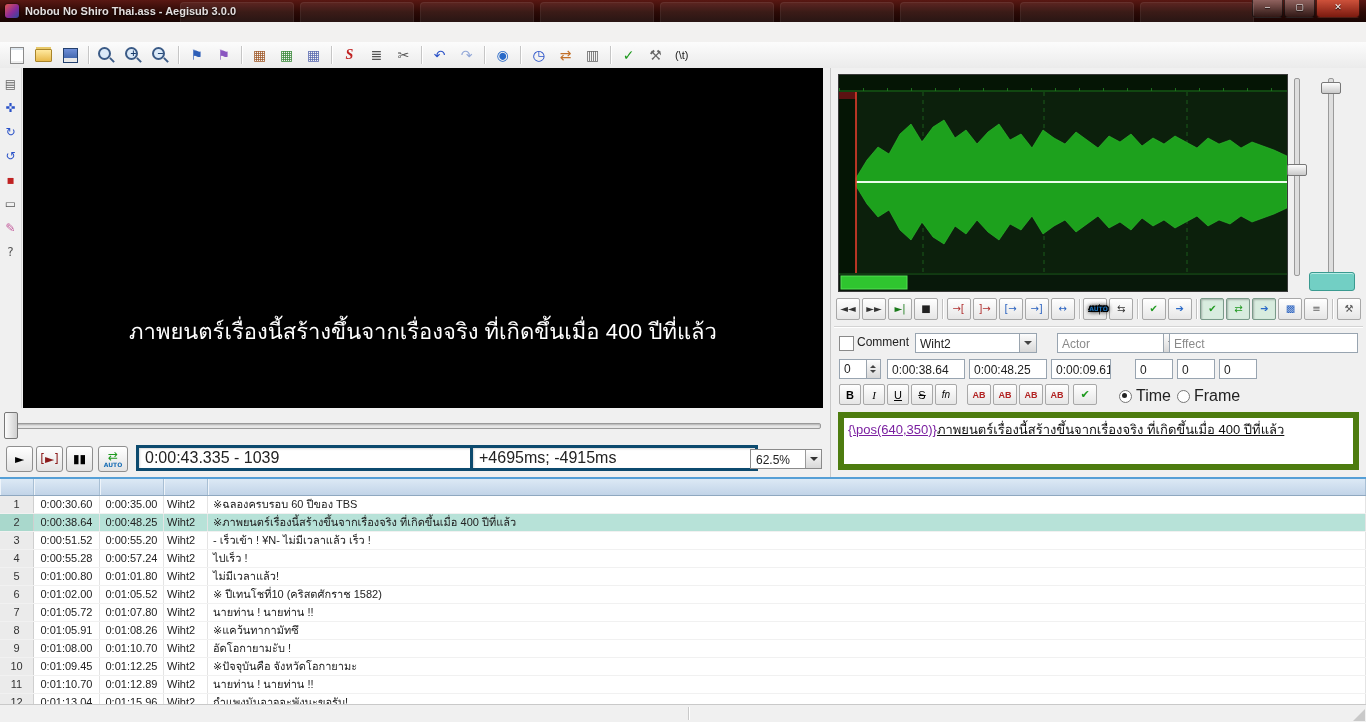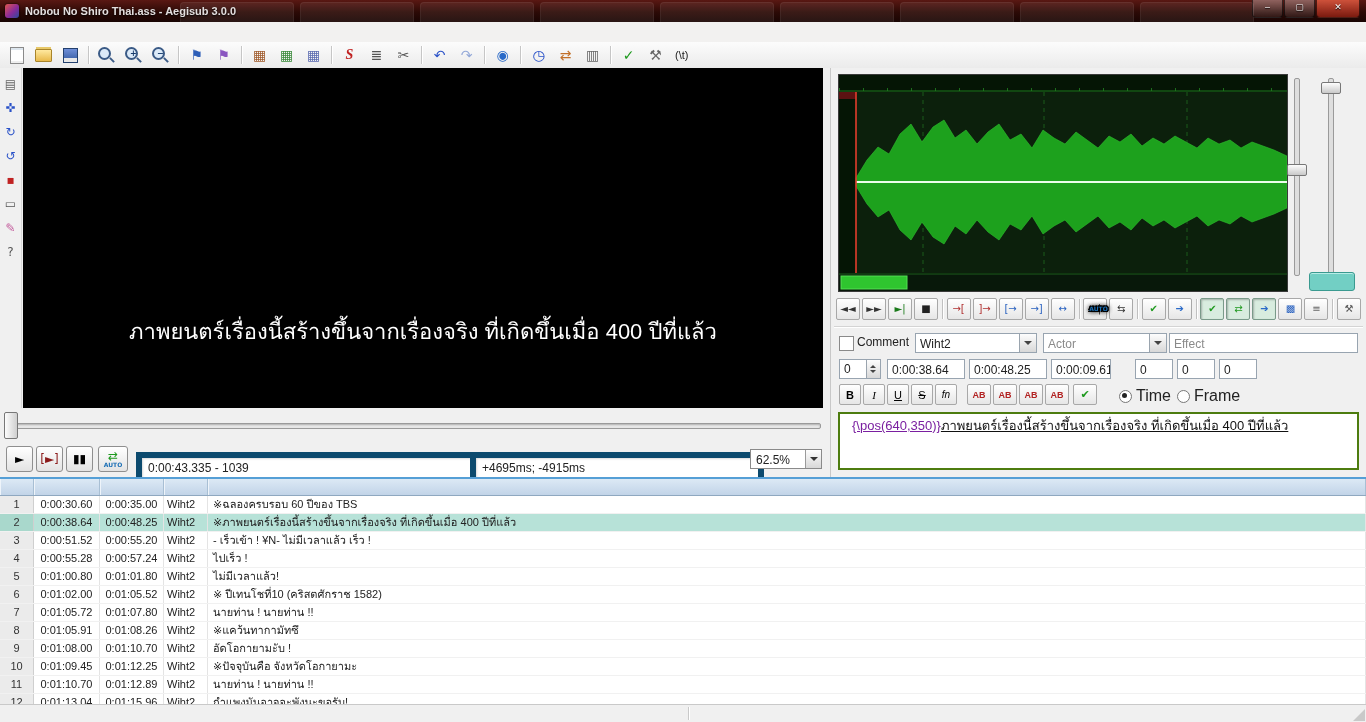--- a/index.html
+++ b/index.html
@@ -60,22 +60,22 @@
   .seekrow{position:absolute;left:0;top:340px;width:829px;height:34px;background:#f0f0f0;}
   .seektrack{position:absolute;left:4px;right:8px;top:15px;height:4px;background:#e9e9e9;
     border:1px solid #9a9a9a;border-radius:2px;box-shadow:inset 0 1px 2px rgba(0,0,0,.25);}
   .seekthumb{position:absolute;left:4px;top:4px;width:12px;height:25px;border:1px solid #777;border-radius:2px;
     background:linear-gradient(90deg,#fdfdfd,#cfcfcf);}
   .ctrlrow{position:absolute;left:0;top:374px;width:829px;height:35px;background:#f0f0f0;}
   .vc{position:absolute;top:4px;width:27px;height:26px;border:1px solid #8f8f8f;border-radius:3px;
     background:linear-gradient(#ffffff,#e3e3e3);font-family:"DejaVu Sans",sans-serif;font-size:12px;
     display:flex;flex-direction:column;align-items:center;justify-content:center;padding:0;line-height:11px;}
   .vc .sub2{font-size:6px;font-weight:bold;color:#1b6fb5;line-height:6px;}
-  .tboxc{position:absolute;top:10px;height:20px;background:#fff;border:6px solid #0c4a6e;
-    box-shadow:inset 1px 1px 2px rgba(0,0,0,.15);font-size:12px;line-height:20px;padding-left:6px;
+  .tboxc{position:absolute;top:3px;height:20px;background:#fff;border:3px solid #0c4a6e;
+    box-shadow:inset 1px 1px 2px rgba(0,0,0,.15);font-size:16px;line-height:20px;padding-left:6px;
     white-space:nowrap;overflow:hidden;}
   .zoombox{position:absolute;left:750px;top:7px;width:72px;height:20px;background:#fff;border:1px solid #8a8a8a;
     font-size:12px;line-height:20px;padding-left:5px;box-sizing:border-box;}
   .zarrow{position:absolute;right:0;top:0;width:15px;height:18px;background:linear-gradient(#fdfdfd,#d8d8d8);
     border-left:1px solid #9a9a9a;}
   .zarrow::after{content:"";position:absolute;left:4px;top:7px;border:4px solid transparent;border-top-color:#333;}
   
   .right{position:absolute;left:830px;top:0;right:0;height:409px;background:#f0f0f0;border-left:1px solid #c8c8c8;}
   .audiowrap{position:absolute;left:7px;top:6px;width:448px;height:216px;border:1px solid #3a3a3a;}
   .tm{position:absolute;top:2px;transform:translateX(-50%);color:#2fd0d0;font-size:10px;font-family:"DejaVu Sans",sans-serif;}
@@ -110,22 +110,22 @@
   .fmt{position:absolute;top:0;width:22px;height:21px;border:1px solid #a8a8a8;border-radius:2px;
      background:linear-gradient(#ffffff,#e6e6e6);font-size:11px;display:flex;align-items:center;justify-content:center;padding:0;}
   .fmt.b{font-weight:bold;} .fmt.i{font-style:italic;font-family:"Liberation Serif",serif;}
   .fmt.u{text-decoration:underline;} .fmt.s{text-decoration:line-through;}
   .fmt.fn{font-style:italic;font-size:10px;}
   .fmt.abc{color:#b22222;font-weight:bold;font-size:9px;width:24px;}
   .fmt.ok{color:#1f9a1f;font-family:"DejaVu Sans",sans-serif;width:24px;}
   .radio{position:absolute;top:3px;display:flex;align-items:center;font-size:16px;}
   .rdot{width:11px;height:11px;border:1px solid #777;border-radius:50%;background:#fff;margin-right:4px;position:relative;}
   .radio.on .rdot::after{content:"";position:absolute;left:2px;top:2px;width:5px;height:5px;border-radius:50%;background:#222;}
-  .textedit{position:absolute;left:7px;right:7px;top:344px;height:58px;background:#fff;border:2px solid #4d7c0f;
-     font-size:13px;padding:3px 12px;box-sizing:border-box;line-height:17px;text-align:left;}
+  .textedit{position:absolute;left:7px;right:7px;top:344px;height:58px;background:#fff;border:6px solid #4d7c0f;
+     font-size:13px;padding:3px 4px;box-sizing:border-box;line-height:17px;text-align:left;}
   .textedit .tag{color:#7a1fa0;text-decoration:underline;}
   .textedit .bodytxt{color:#111;text-decoration:underline;}
   
   .grid{position:absolute;top:477px;left:0;right:0;bottom:17px;background:#f6f6f6;border-top:2px solid #559fd6;overflow:hidden;}
   .ghead,.grow{display:grid;grid-template-columns:34px 66px 64px 44px 1fr;}
   .ghead{height:16px;background:linear-gradient(#dce9f5,#c2d4e8);border-bottom:1px solid #8fa8c0;}
   .gh{font-size:11px;font-weight:bold;line-height:16px;text-align:center;border-right:1px solid #a8bfd4;
      box-shadow:inset 1px 0 0 #eef4fa;overflow:hidden;}
   .gh:last-child{text-align:left;padding-left:6px;}
   .grow{height:17px;background:#fff;border-bottom:1px solid #f1f1f1;}
@@ -464,21 +464,21 @@
 
       <div class="hdiv"></div>
 
       <div class="erow" style="top:264px">
         <span class="chkbox"></span>
         <span class="chklbl">Comment</span>
         <div class="combo" style="left:84px;width:122px">
           <span>Wiht2</span>
           <span class="carr"></span>
         </div>
-        <div class="combo" style="left:212px;width:124px">
+        <div class="combo" style="left:226px;width:124px">
           <span class="ph">Actor</span>
           <span class="carr"></span>
         </div>
         <div class="tfield" style="left:338px;right:8px">
           <span class="ph">Effect</span>
         </div>
       </div>
 
       <div class="erow" style="top:290px">
         <div class="spinbox">

